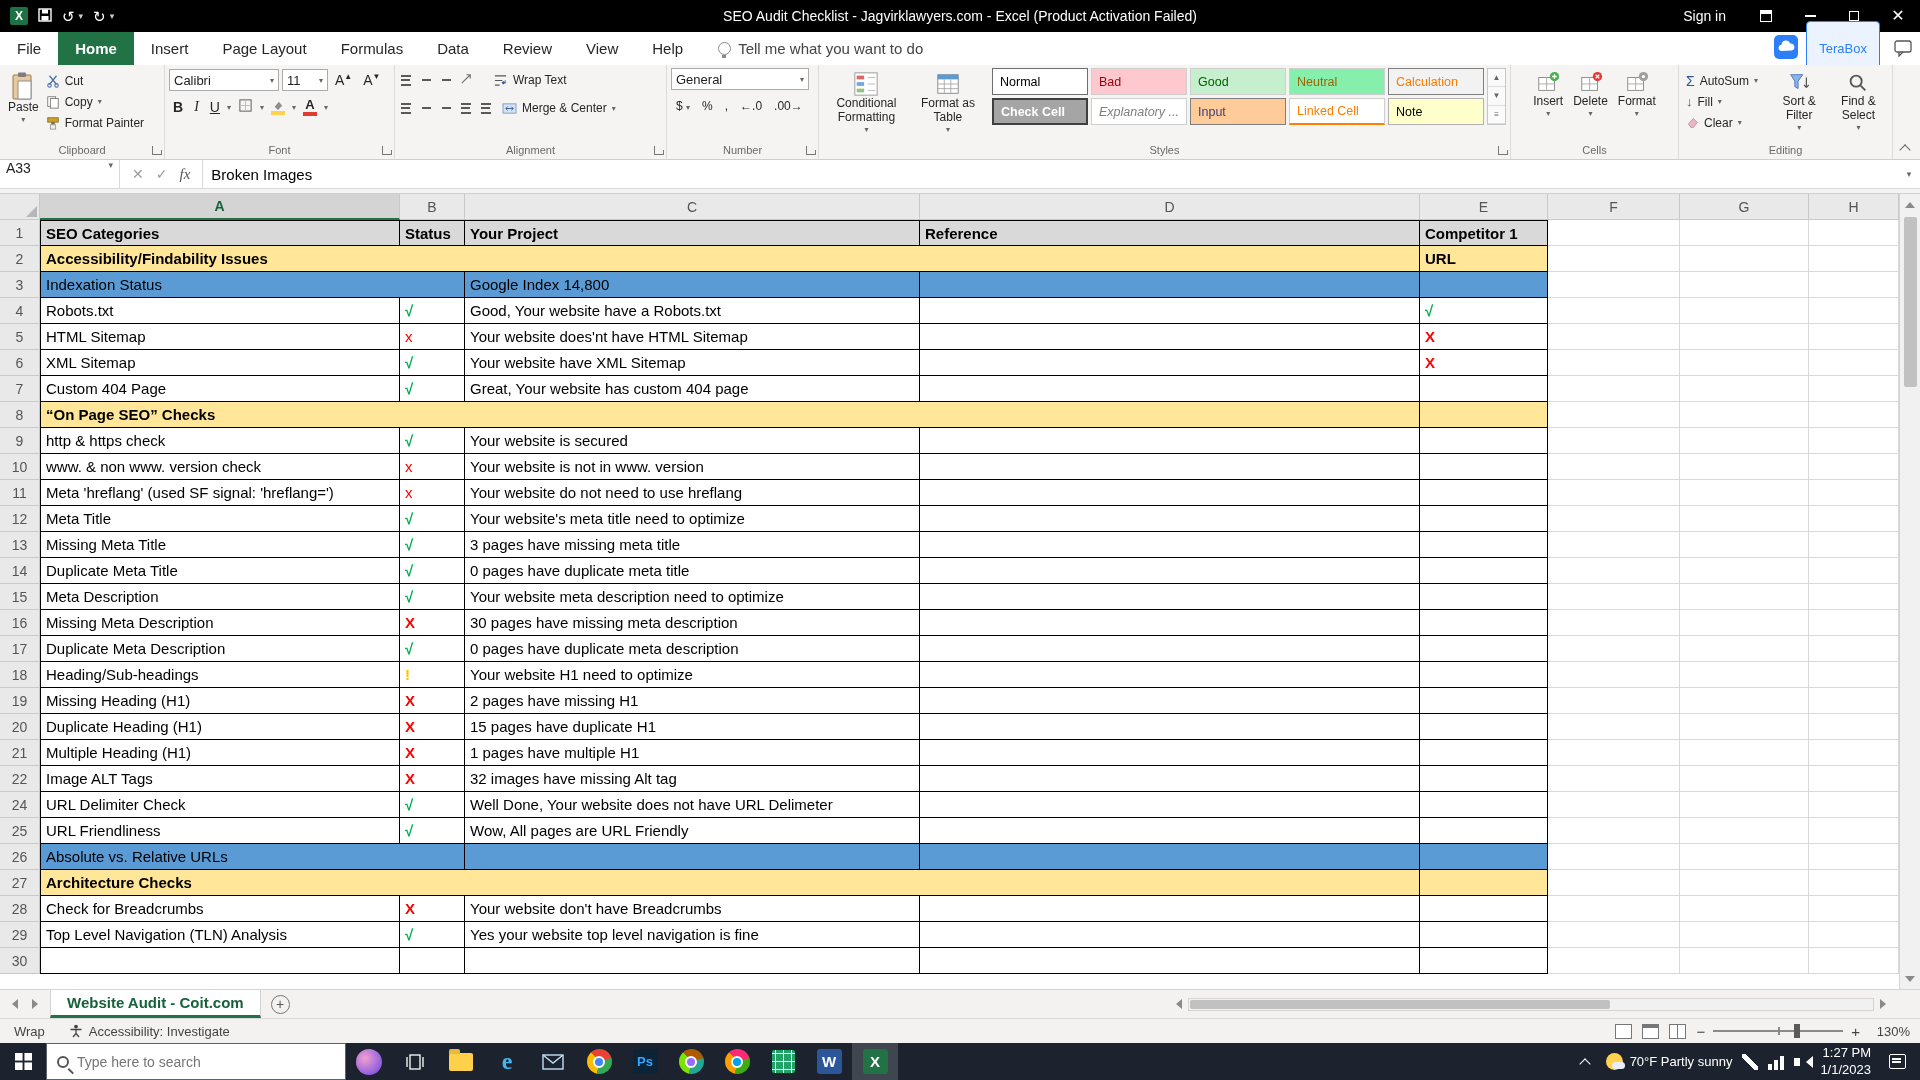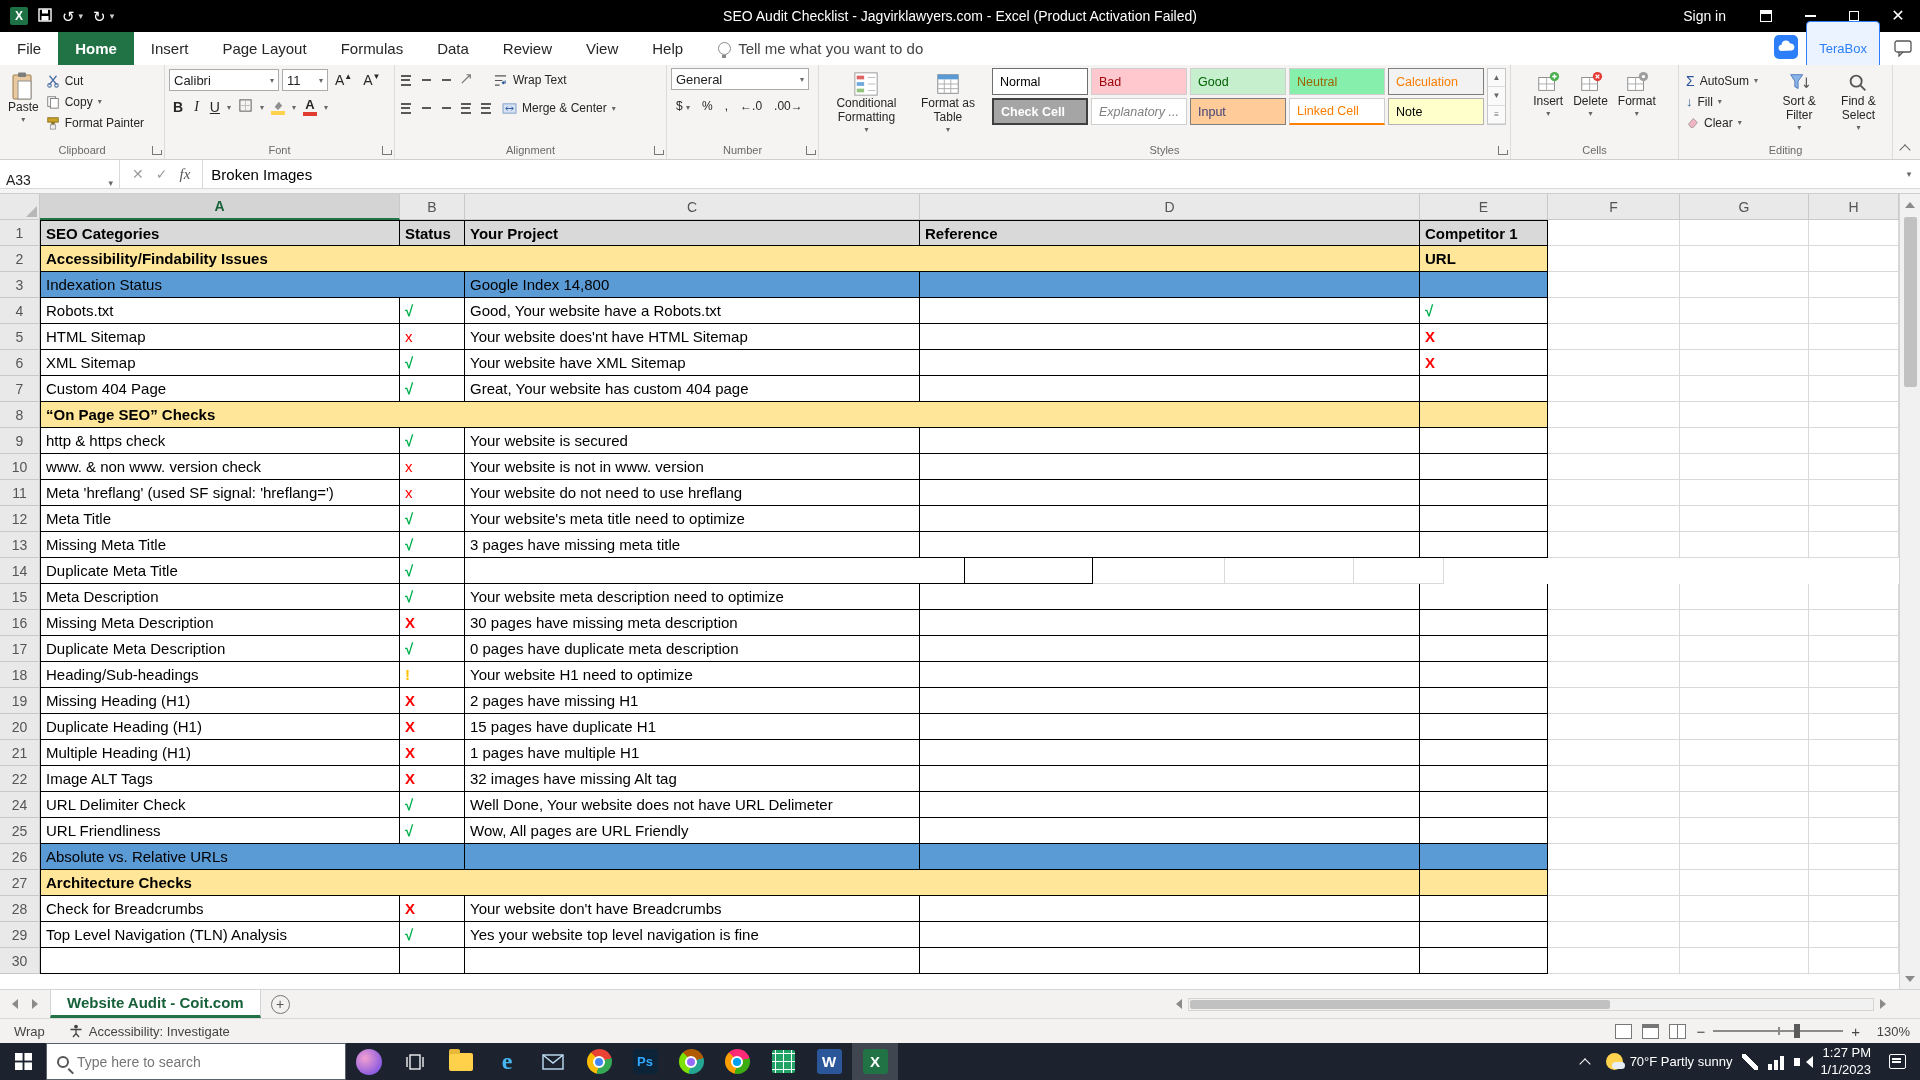--- a/index.html
+++ b/index.html
@@ -69,21 +69,21 @@
   .st-input{background:#ffcc99;color:#3f3f76;border:1px solid #7f7f7f}
   .st-linked{color:#fa7d00;border-bottom:2px solid #ff8001}
   .st-note{background:#ffffcc;color:#000;border:1px solid #b2b2b2}
   .gal-scroll{width:19px;margin-left:3px;display:flex;flex-direction:column;border:1px solid #c6c6c6;background:#fafafa}
   .gal-scroll span{flex:1;display:flex;align-items:center;justify-content:center;font-size:8px;color:#666;cursor:pointer;border-bottom:1px solid #ddd}
   .collapse-ribbon{position:absolute;right:10px;bottom:6px;width:10px;height:10px;cursor:pointer}
   .collapse-ribbon::before{content:'';position:absolute;left:1px;top:3px;width:7px;height:7px;border-top:1.5px solid #666;border-right:1.5px solid #666;transform:rotate(-45deg)}
 
   
   .formulabar{height:29px;background:#fff;border-bottom:1px solid #d9d9d9;display:flex;align-items:stretch;flex:none}
-  .namebox{width:120px;display:flex;align-items:flex-end;padding:0 6px;font-size:14px;color:#222;border-right:1px solid #d9d9d9;cursor:text}
+  .namebox{width:120px;display:flex;align-items:flex-start;padding:0 6px;font-size:14px;color:#222;border-right:1px solid #d9d9d9;cursor:text}
   .nb-caret{margin-left:auto;font-size:9px;color:#666}
   .fb-btns{display:flex;align-items:center;gap:12px;padding:0 12px;border-right:1px solid #d9d9d9}
   .fb-x{color:#9b9b9b;font-size:14px;cursor:pointer}
   .fb-ck{color:#9b9b9b;font-size:14px;cursor:pointer}
   .fb-fx{font-family:"Liberation Serif",serif;font-style:italic;font-size:15px;color:#555;cursor:pointer}
   .fb-input{flex:1;display:flex;align-items:center;padding:0 8px;font-size:15px;color:#000;cursor:text}
   .fb-expand{width:22px;display:flex;align-items:center;justify-content:center;font-size:9px;color:#666;cursor:pointer}
   .fb-gap{height:5px;background:#f5f4f3;border-bottom:1px solid #cfcfcf;flex:none}
 
   
@@ -718,20 +718,21 @@
             <div class="cell cD tb"></div>
             <div class="cell cE tb ctr "></div>
             <div class="cell cF"></div>
             <div class="cell cG"></div>
             <div class="cell cH"></div>
           </div>
           <div class="grow rt-data">
             <div class="rnum">14</div>
             <div class="cell cA tb bleft">Duplicate Meta Title</div>
             <div class="cell cB tb ctr stat-good">√</div>
+            <div class="cell cC tb">0 pages have duplicate meta title</div>
             <div class="cell cD tb"></div>
             <div class="cell cE tb ctr "></div>
             <div class="cell cF"></div>
             <div class="cell cG"></div>
             <div class="cell cH"></div>
           </div>
           <div class="grow rt-data">
             <div class="rnum">15</div>
             <div class="cell cA tb bleft">Meta Description</div>
             <div class="cell cB tb ctr stat-good">√</div>

